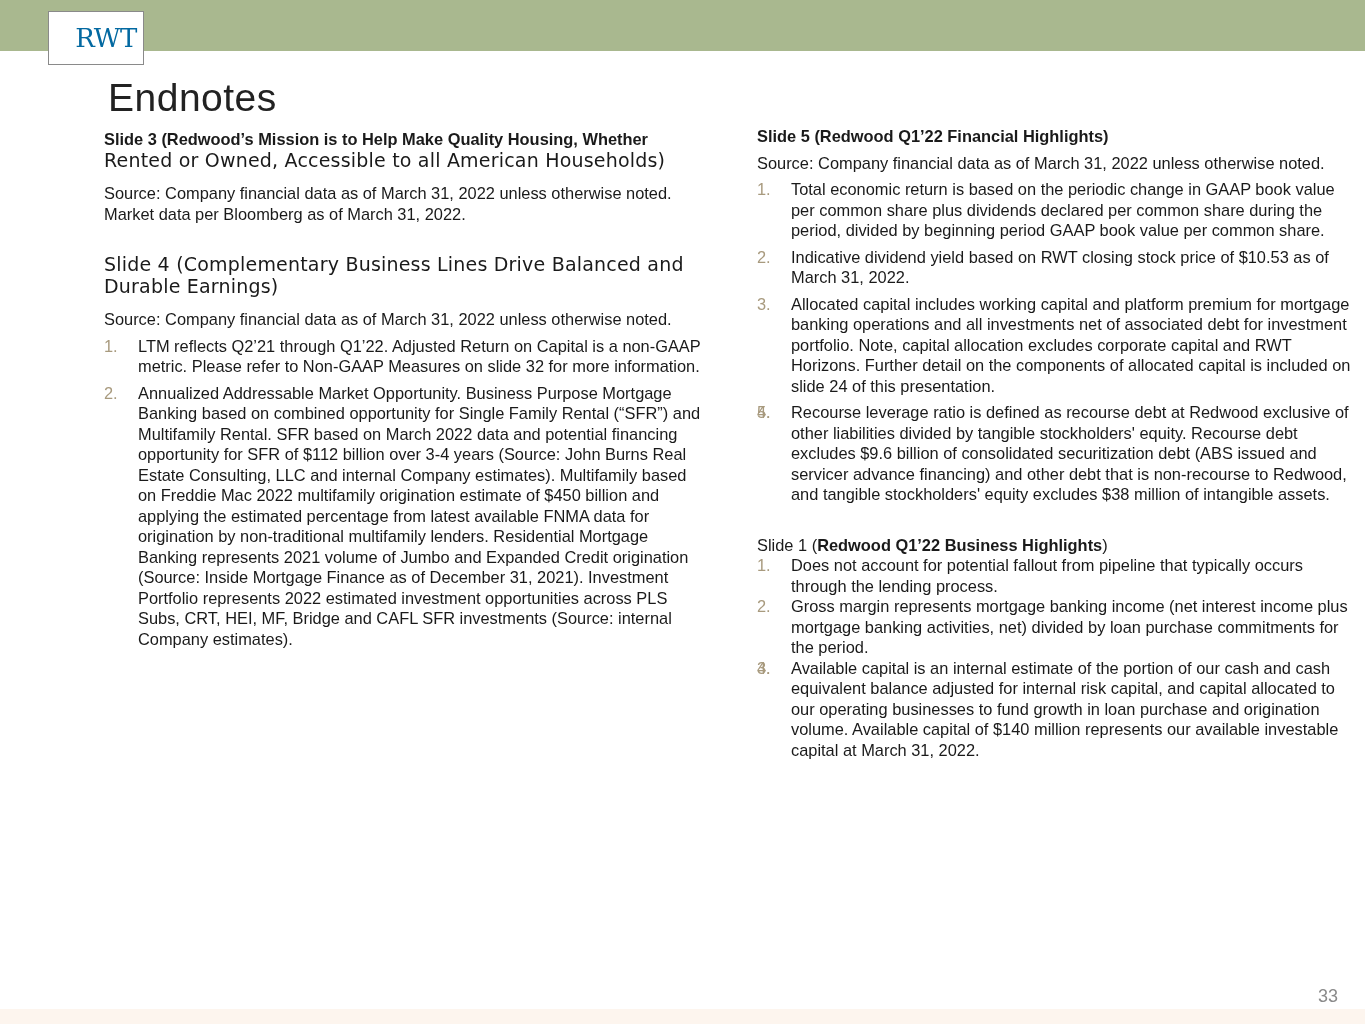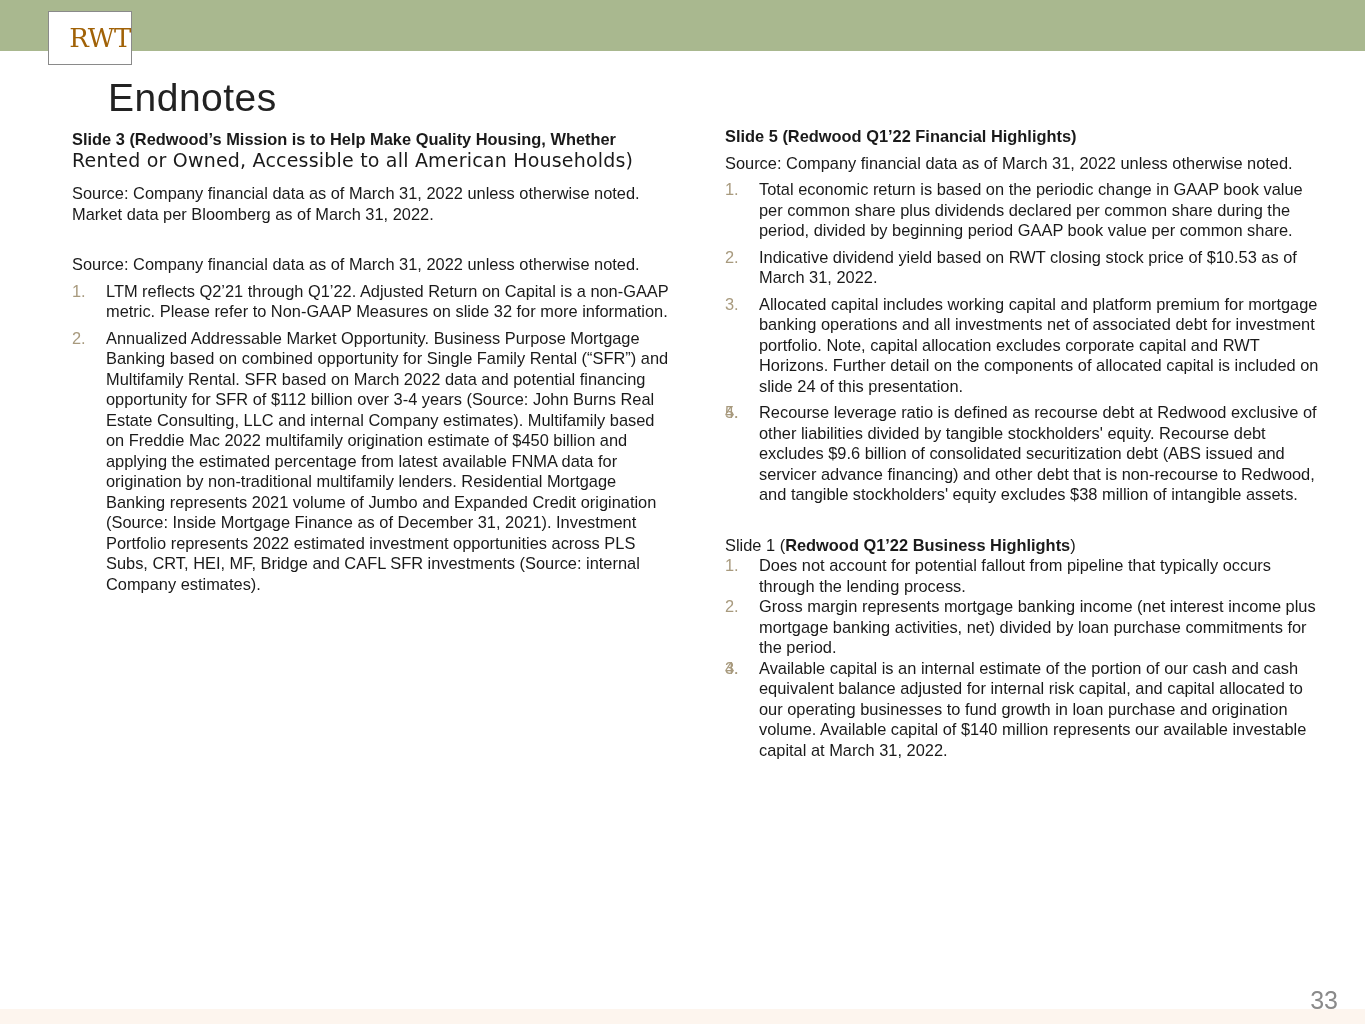--- a/index.html
+++ b/index.html
@@ -4,63 +4,66 @@
   <style>
     html, body { margin: 0; padding: 0; }
     body {
       width: 1365px; height: 1024px; position: relative; overflow: hidden;
       background: #ffffff; color: #1a1a1a;
       font-family: "Liberation Sans", sans-serif;
     }
     .top-band { position: absolute; left: 0; top: 0; width: 1365px; height: 51px; background: #a9b88f; }
     .bottom-band { position: absolute; left: 0; bottom: 0; width: 1365px; height: 15px; background: #fdf5ee; }
     .logo {
-      position: absolute; left: 48px; top: 11px; width: 84px; height: 54px;
+      position: absolute; left: 48px; top: 11px; width: 96px; height: 54px;
       background: #fff; border: 1px solid #8a8a8a; box-sizing: border-box;
       display: flex; align-items: center; justify-content: center;
-      font-family: "DejaVu Serif", "Liberation Serif", serif; font-size: 26px; color: #a16207;
+      font-family: "DejaVu Serif", "Liberation Serif", serif; font-size: 26px; color: #0369a1;
       letter-spacing: -0.5px;
       padding-left: 20px;
     }
     .page-title {
       position: absolute; left: 108px; top: 76px; margin: 0;
       font-size: 39px; font-weight: normal; color: #222; letter-spacing: 0.5px;
     }
-    .col { position: absolute; font-size: 16.4px; line-height: 20.5px; }
+    .col { position: absolute; font-size: 16.4px; line-height: 20.5px; margin-left: 32px; }
     .col-left { left: 72px; top: 129px; width: 600px; }
     .col-right { left: 725px; top: 126px; width: 600px; }
     .heading { margin: 0; font-weight: normal; }
     .heading b { font-weight: bold; }
     .heading .light { font-family: "DejaVu Sans", sans-serif; font-size: 19px; letter-spacing: 0.2px; }
     .src { margin: 0; }
     ol { list-style: none; margin: 0; padding: 0; }
     li { position: relative; padding-left: 34px; }
     .num { position: absolute; left: 0; top: 0; color: #a89a7e; }
     .sp6 { margin-top: 6px; }
     .sp12 { margin-top: 12px; }
     .sp30 { margin-top: 30px; }
-    .page-number { position: absolute; right: 27px; top: 986px; font-size: 25px; color: #8a8a8a; }
+    .page-number { position: absolute; right: 27px; top: 986px; font-size: 18px; color: #8a8a8a; }
   </style>
 </head>
 <body>
 
 <div class="top-band"></div>
 <div class="logo">RWT</div>
 <h1 class="page-title">Endnotes</h1>
 
 <div class="col col-left">
   <section>
     <p class="heading">
       <b>Slide 3 (Redwood’s Mission is to Help Make Quality Housing, Whether</b><br>
       <span class="light">Rented or Owned, Accessible to all American Households)</span>
     </p>
     <p class="src sp12">Source: Company financial data as of March 31, 2022 unless otherwise noted. Market data per Bloomberg as of March 31, 2022.</p>
   </section>
 
   <section class="sp30">
+    <p class="heading">
+      <span class="light">Slide 4 (Complementary Business Lines Drive Balanced and Durable Earnings)</span>
+    </p>
     <p class="src sp12">Source: Company financial data as of March 31, 2022 unless otherwise noted.</p>
     <ol class="sp6">
       <li>
         <span class="num">1.</span>
         <span>LTM reflects Q2’21 through Q1’22. Adjusted Return on Capital is a non-GAAP metric. Please refer to Non-GAAP Measures on slide 32 for more information.</span>
       </li>
       <li class="sp6">
         <span class="num">2.</span>
         <span>Annualized Addressable Market Opportunity. Business Purpose Mortgage Banking based on combined opportunity for Single Family Rental (“SFR”) and Multifamily Rental. SFR based on March 2022 data and potential financing opportunity for SFR of $112 billion over 3-4 years (Source: John Burns Real Estate Consulting, LLC and internal Company estimates). Multifamily based on Freddie Mac 2022 multifamily origination estimate of $450 billion and applying the estimated percentage from latest available FNMA data for origination by non-traditional multifamily lenders. Residential Mortgage Banking represents 2021 volume of Jumbo and Expanded Credit origination (Source: Inside Mortgage Finance as of December 31, 2021). Investment Portfolio represents 2022 estimated investment opportunities across PLS Subs, CRT, HEI, MF, Bridge and CAFL SFR investments (Source: internal Company estimates).</span>
       </li>

